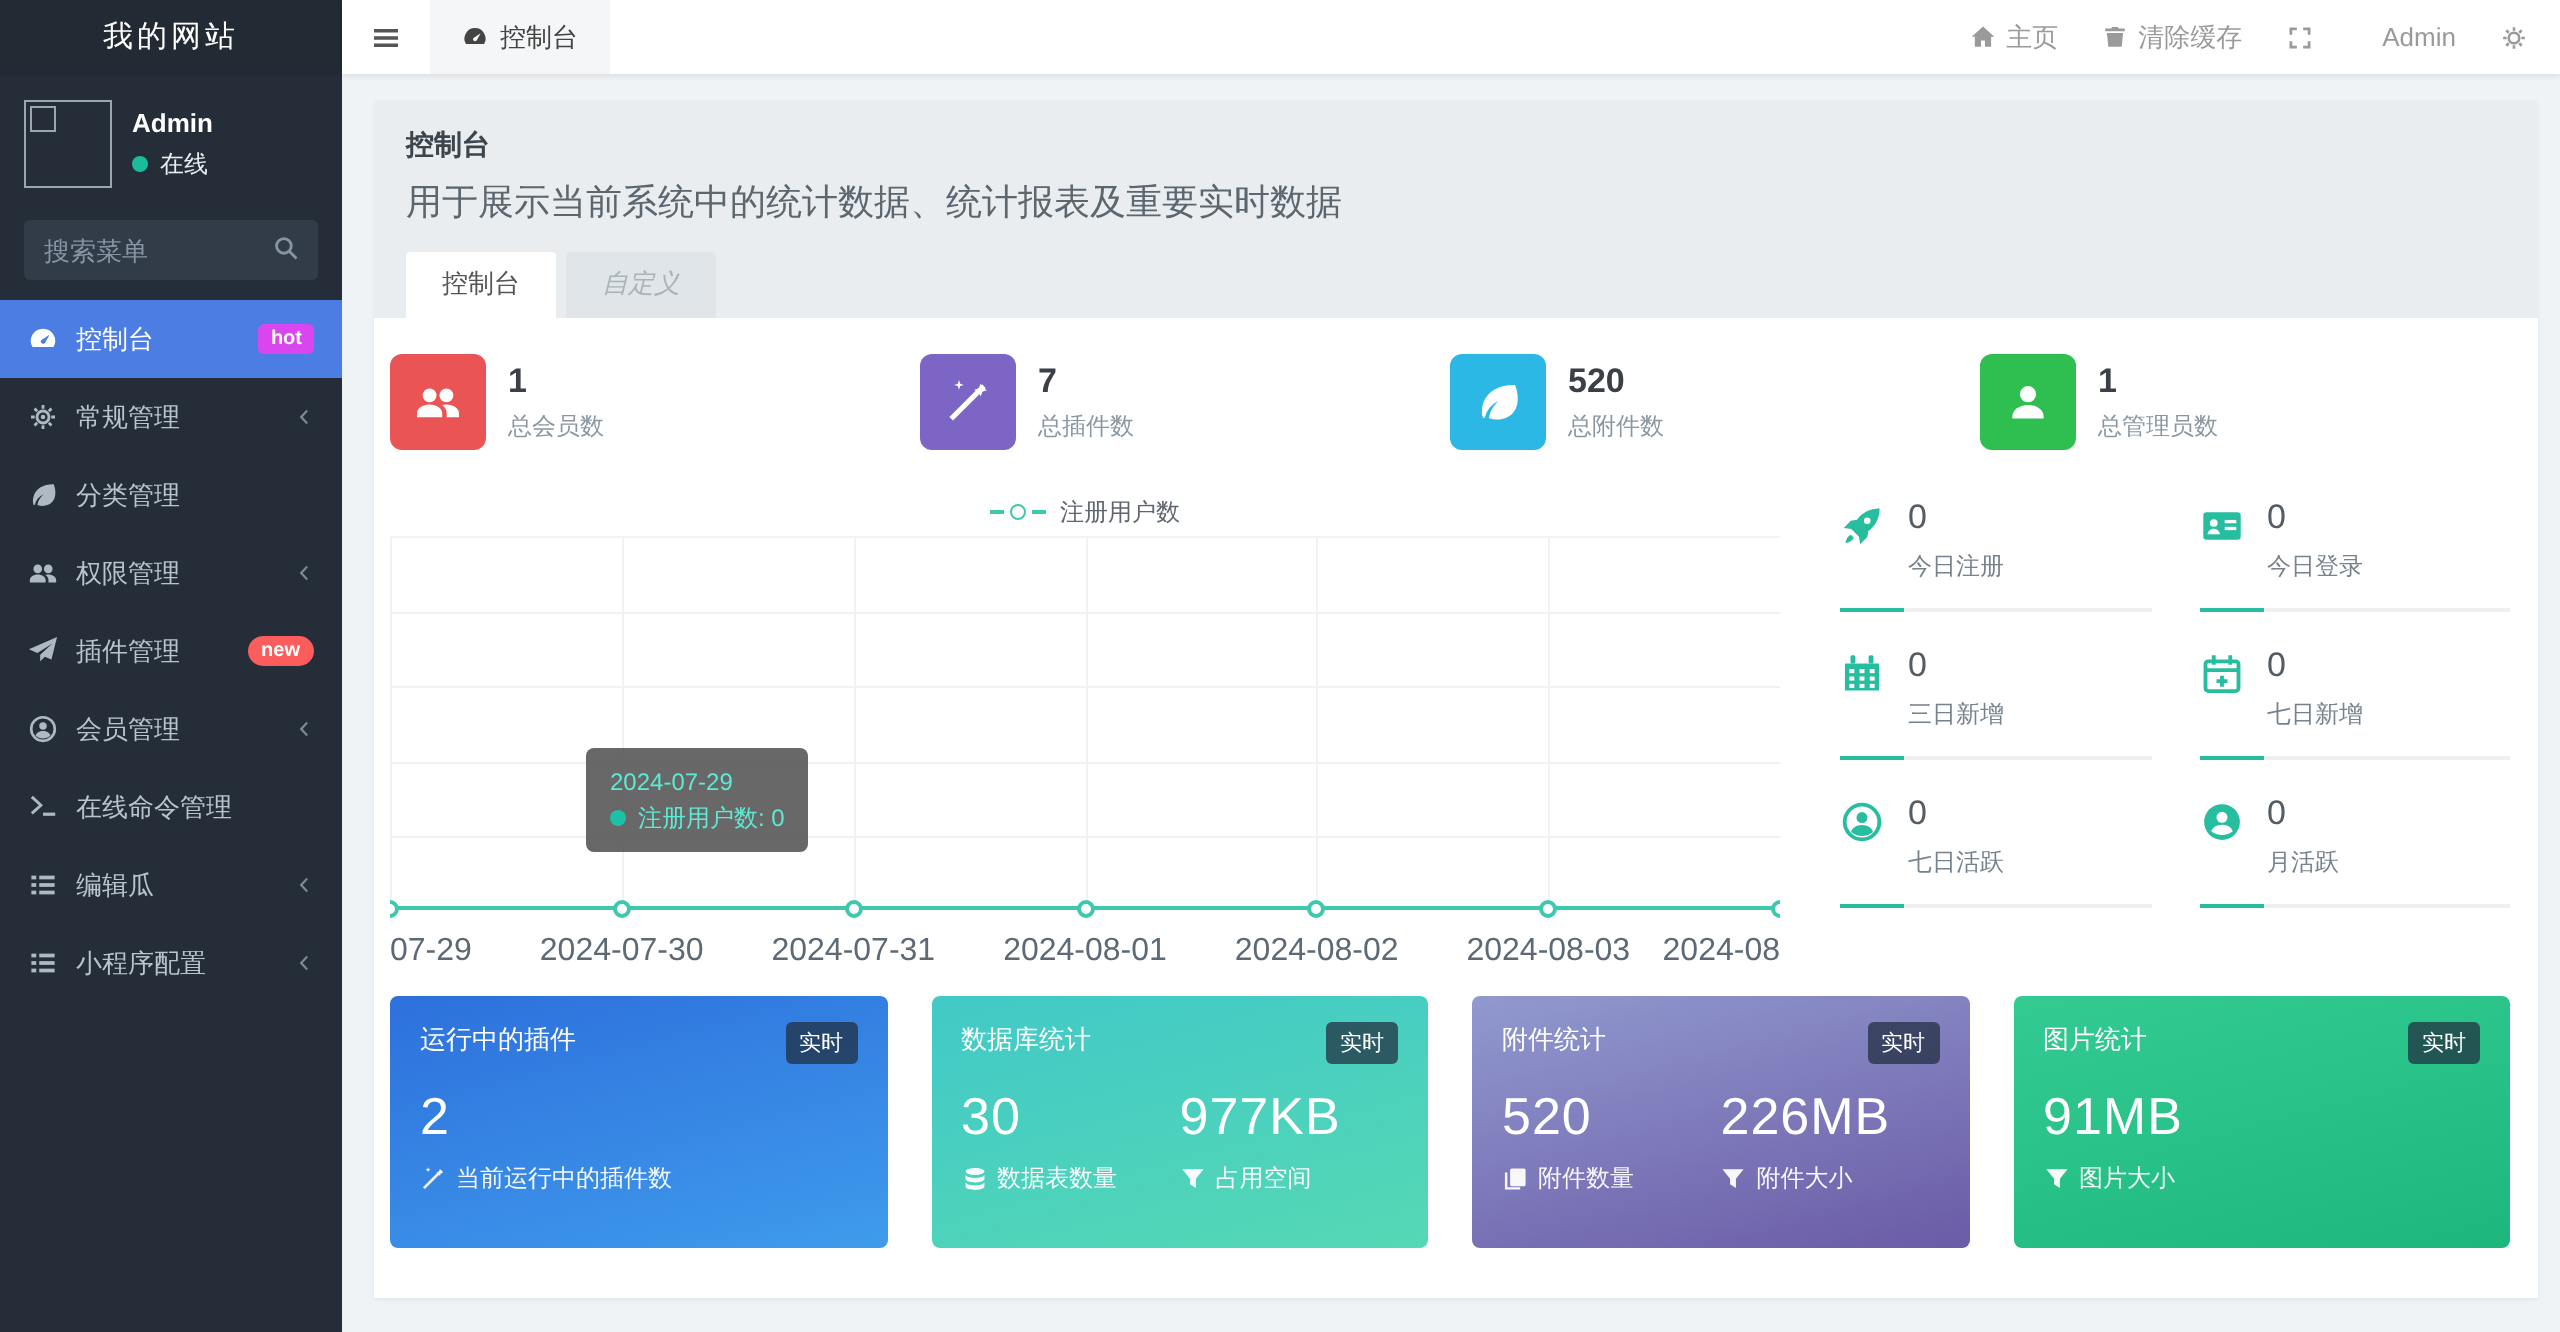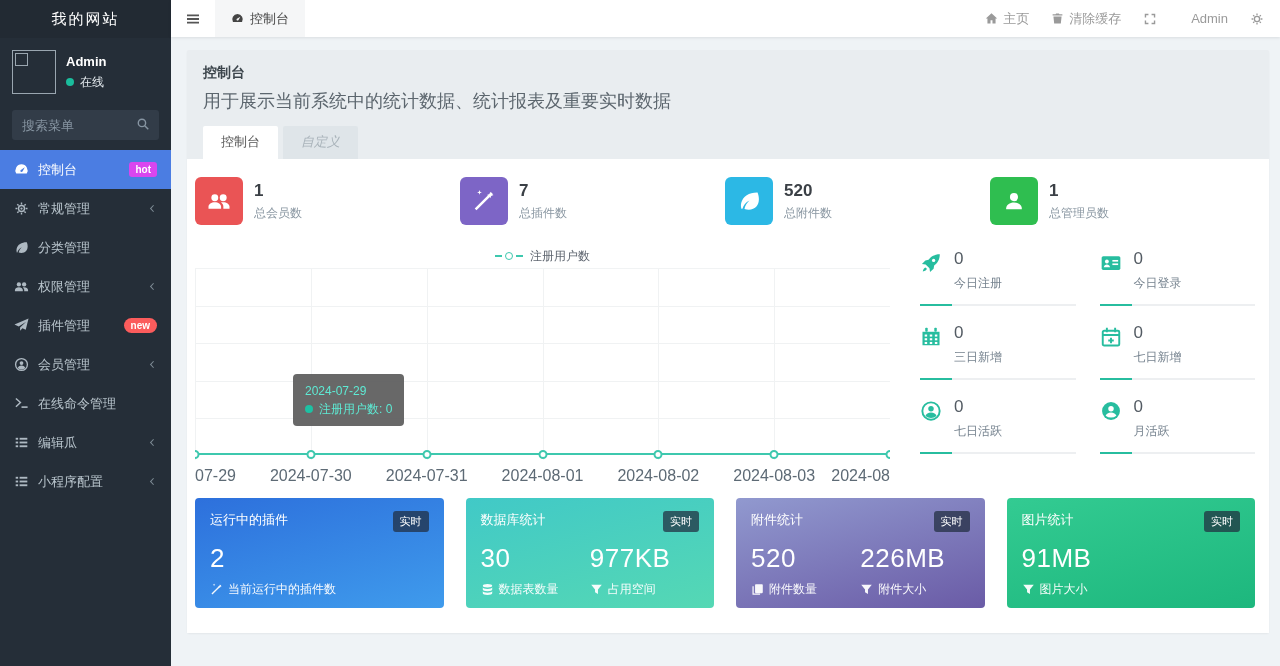--- a/index.html
+++ b/index.html
@@ -87,21 +87,21 @@
   .mini-top { display:flex; }
   .mini-icon { width:24px; height:24px; color:#27bd9f; margin-top:3px; flex:0 0 24px; }
   .mini-icon .ic { width:22px; height:22px; }
   .mini-text { margin-left:10px; }
   .mini-value { font-size:17px; color:#535b63; }
   .mini-label { font-size:12px; color:#76838f; margin-top:6px; }
   .mini-divider { margin-top:12px; height:2px; background:linear-gradient(to right,#27bd9f 0,#27bd9f 32px,#edeff1 32px); }
 
   
   .cards-row { display:flex; gap:22px; margin-top:15px; }
-  .bcard { flex:1; height:110px; border-radius:4px; color:#fff; padding:13px 15px; }
+  .bcard { flex:1; height:126px; border-radius:4px; color:#fff; padding:13px 15px; }
   .bcard-head { display:flex; justify-content:space-between; align-items:flex-start; }
   .bcard-title { font-size:13px; }
   .bcard-badge { background:rgba(32,44,62,.72); font-size:11px; padding:3px 7px; border-radius:3px; }
   .bcard-values { display:flex; margin-top:11px; }
   .bcard-half { flex:1; }
   .bcard-num { font-size:26px; font-weight:400; letter-spacing:.5px; }
   .bcard-sub { font-size:12px; margin-top:7px; display:flex; align-items:center; gap:5px; opacity:.95; }
   .bcard-sub .ic { width:13px; height:13px; }
 </style>
 </head>

